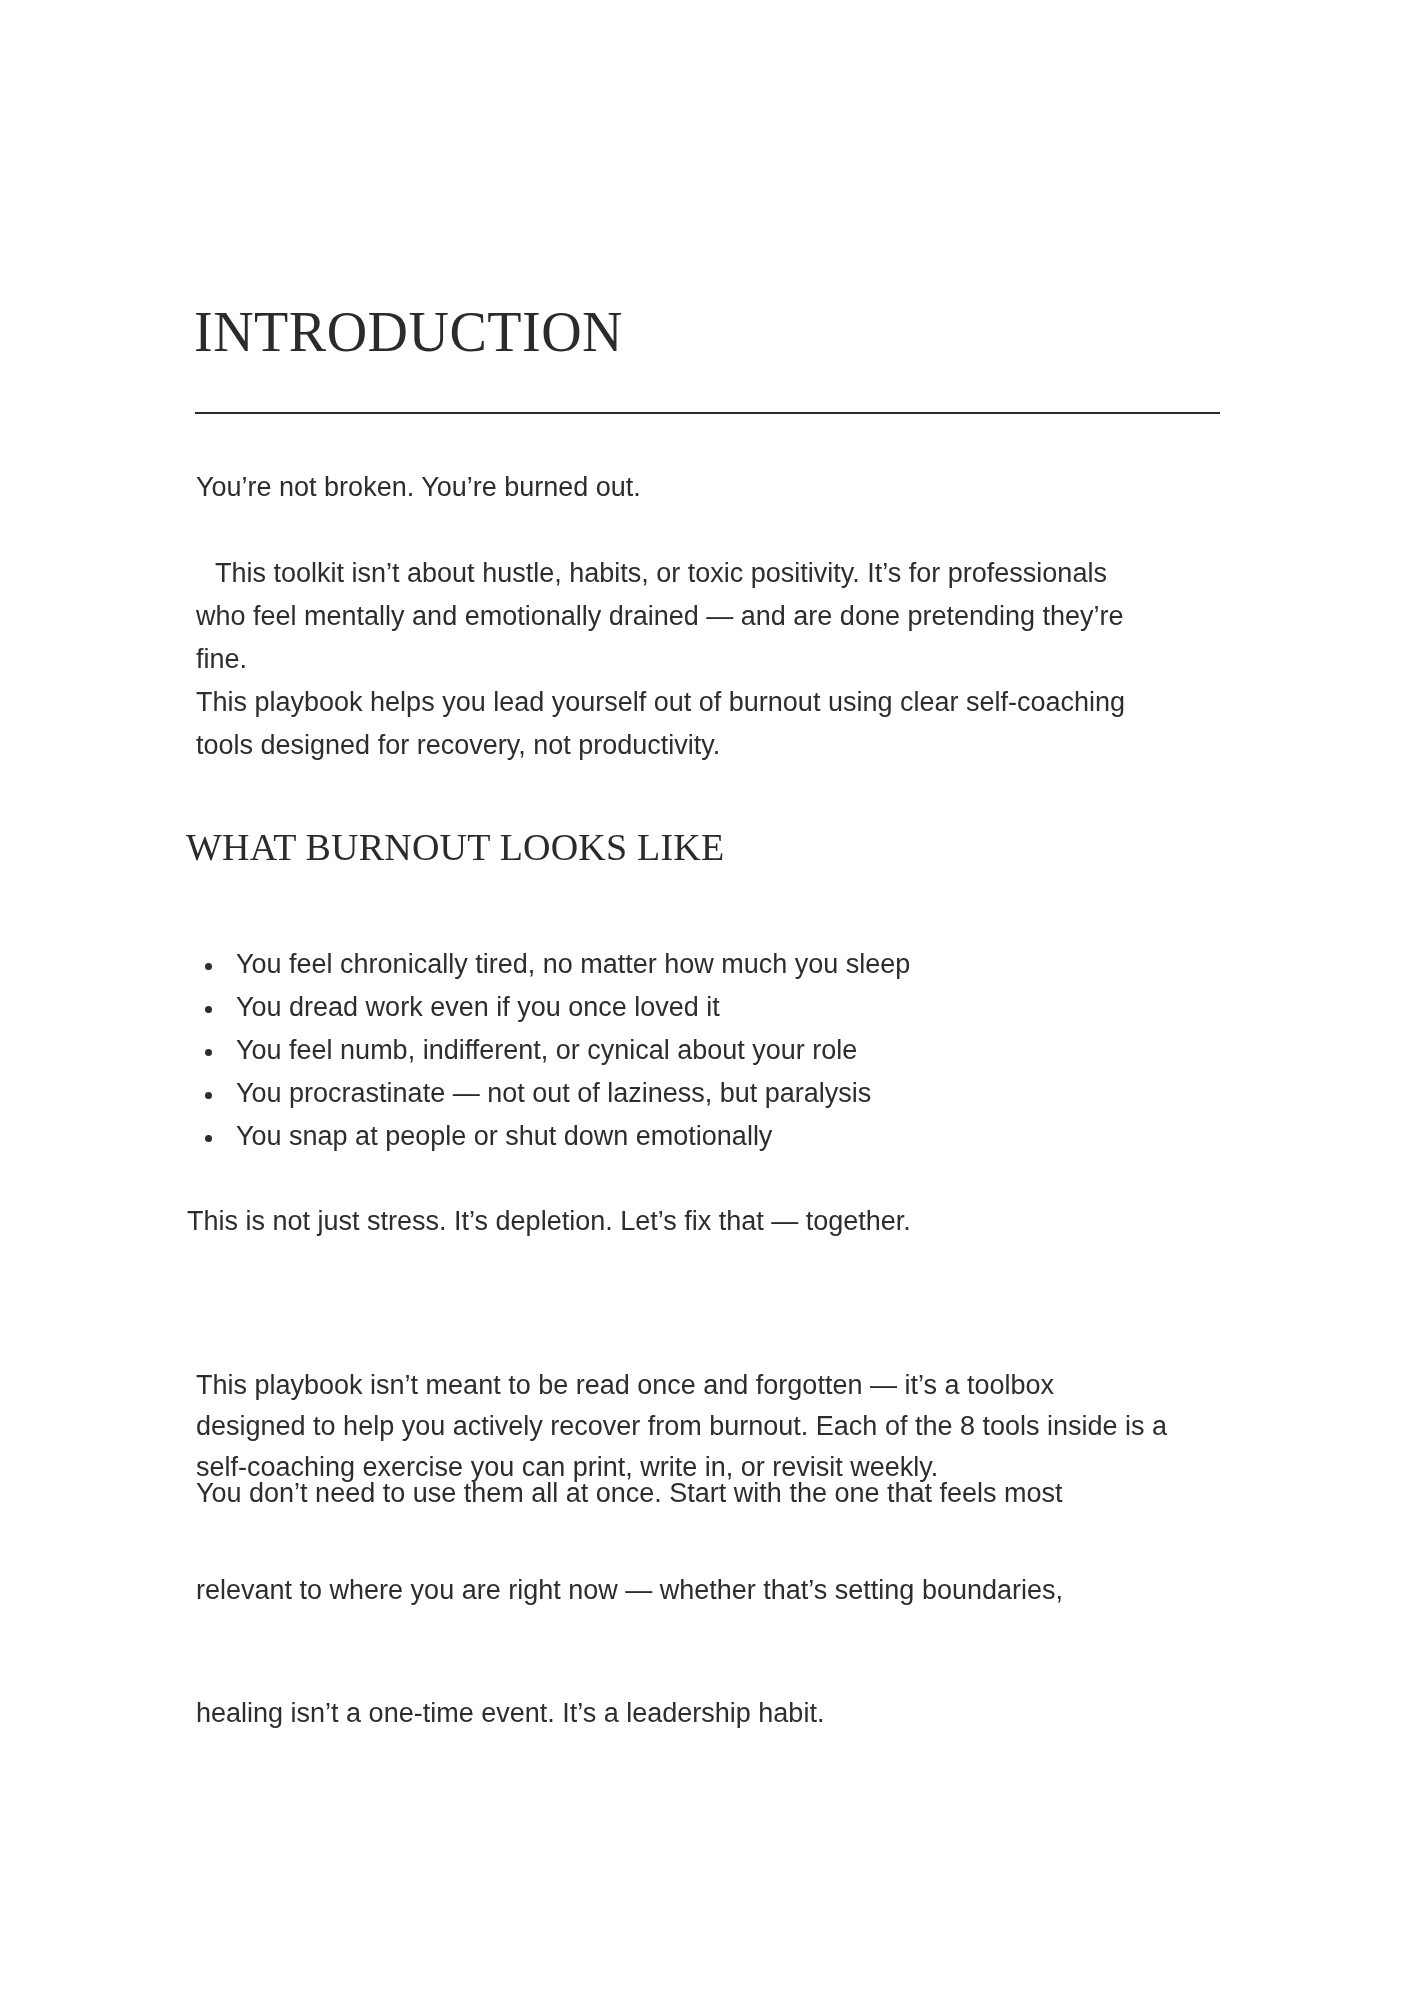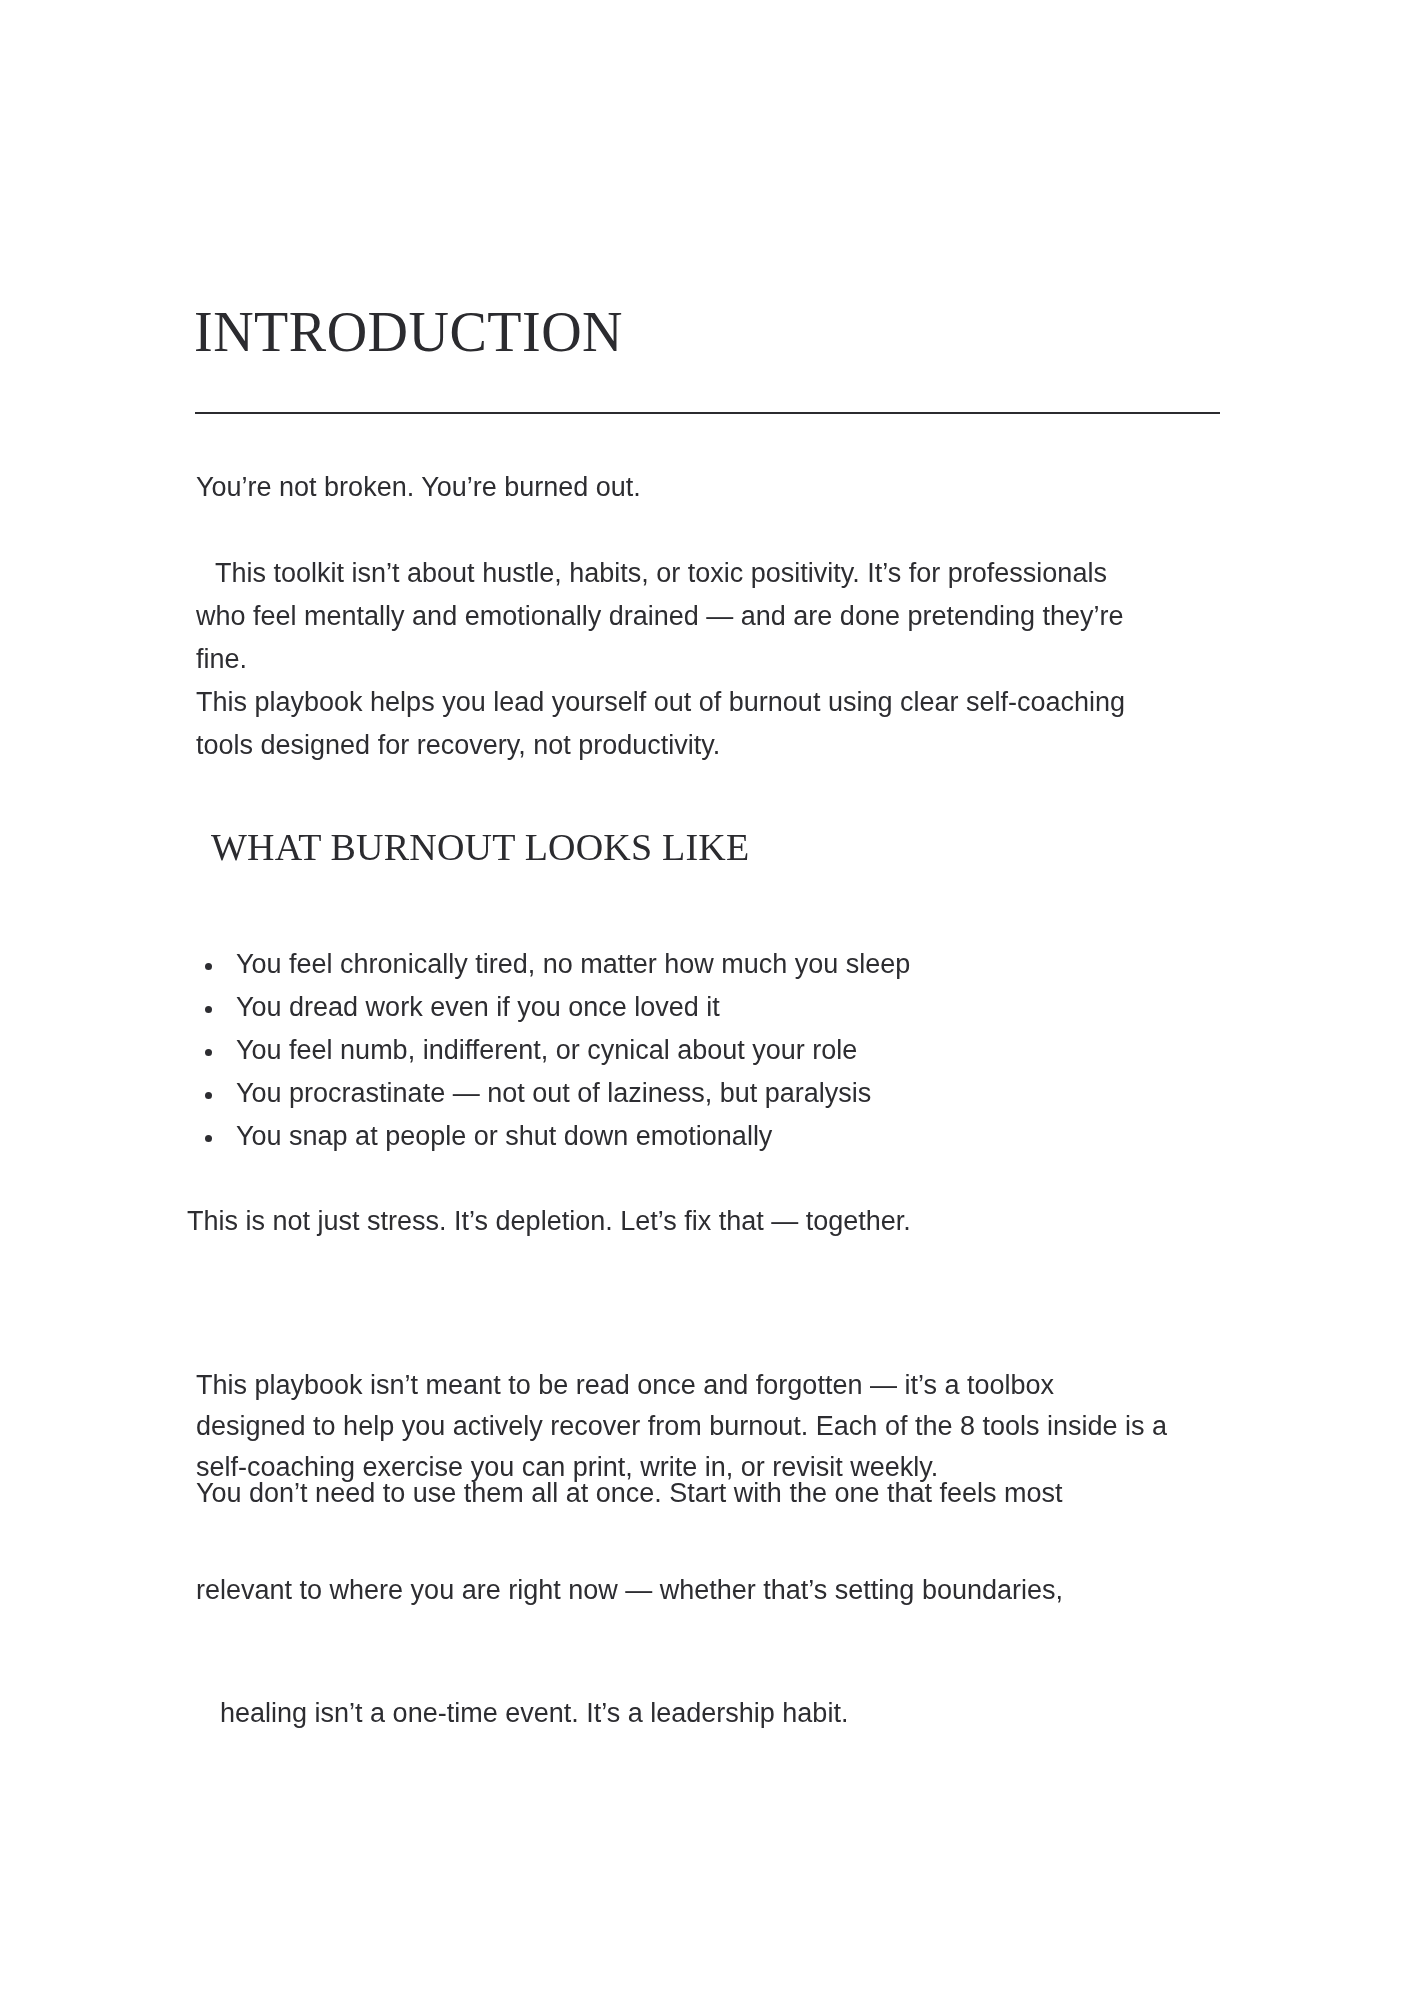--- a/index.html
+++ b/index.html
@@ -35,21 +35,21 @@
   <div class="rule"></div>
 
   <p class="line" style="left:196px; top:470px;">You’re not broken. You’re burned out.</p>
 
   <p class="line" style="left:196px; top:556px;margin-left:19px;">This toolkit isn’t about hustle, habits, or toxic positivity. It’s for professionals</p>
   <p class="line" style="left:196px; top:599px;">who feel mentally and emotionally drained — and are done pretending they’re</p>
   <p class="line" style="left:196px; top:642px;">fine.</p>
   <p class="line" style="left:196px; top:685px;">This playbook helps you lead yourself out of burnout using clear self-coaching</p>
   <p class="line" style="left:196px; top:728px;">tools designed for recovery, not productivity.</p>
 
-  <h2 class="h2" style="left:211px; top:824px;">WHAT BURNOUT LOOKS LIKE</h2>
+  <h2 class="h2" style="left:186px; top:824px;">WHAT BURNOUT LOOKS LIKE</h2>
 
 
   <div>
     <div>
       <span class="bullet" style="left:205px; top:963px;"></span>
       <p class="line" style="left:236px; top:947px;">You feel chronically tired, no matter how much you sleep</p>
     </div>
     <div>
       <span class="bullet" style="left:205px; top:1006px;"></span>
       <p class="line" style="left:236px; top:990px;">You dread work even if you once loved it</p>
@@ -70,15 +70,15 @@
 
   <p class="line" style="left:187px; top:1204px;">This is not just stress. It’s depletion. Let’s fix that — together.</p>
 
 
   <p class="line" style="left:196px; top:1368px;">This playbook isn’t meant to be read once and forgotten — it’s a toolbox</p>
   <p class="line" style="left:196px; top:1409px;">designed to help you actively recover from burnout. Each of the 8 tools inside is a</p>
   <p class="line" style="left:196px; top:1450px;">self-coaching exercise you can print, write in, or revisit weekly.</p>
 
   <p class="line" style="left:196px; top:1476px;">You don’t need to use them all at once. Start with the one that feels most</p>
   <p class="line" style="left:196px; top:1573px;">relevant to where you are right now — whether that’s setting boundaries,</p>
-  <p class="line" style="left:196px; top:1696px;margin-left:24px;">healing isn’t a one-time event. It’s a leadership habit.</p>
+  <p class="line" style="left:196px; top:1696px;">healing isn’t a one-time event. It’s a leadership habit.</p>
 
 </div>
 
 </body></html>

